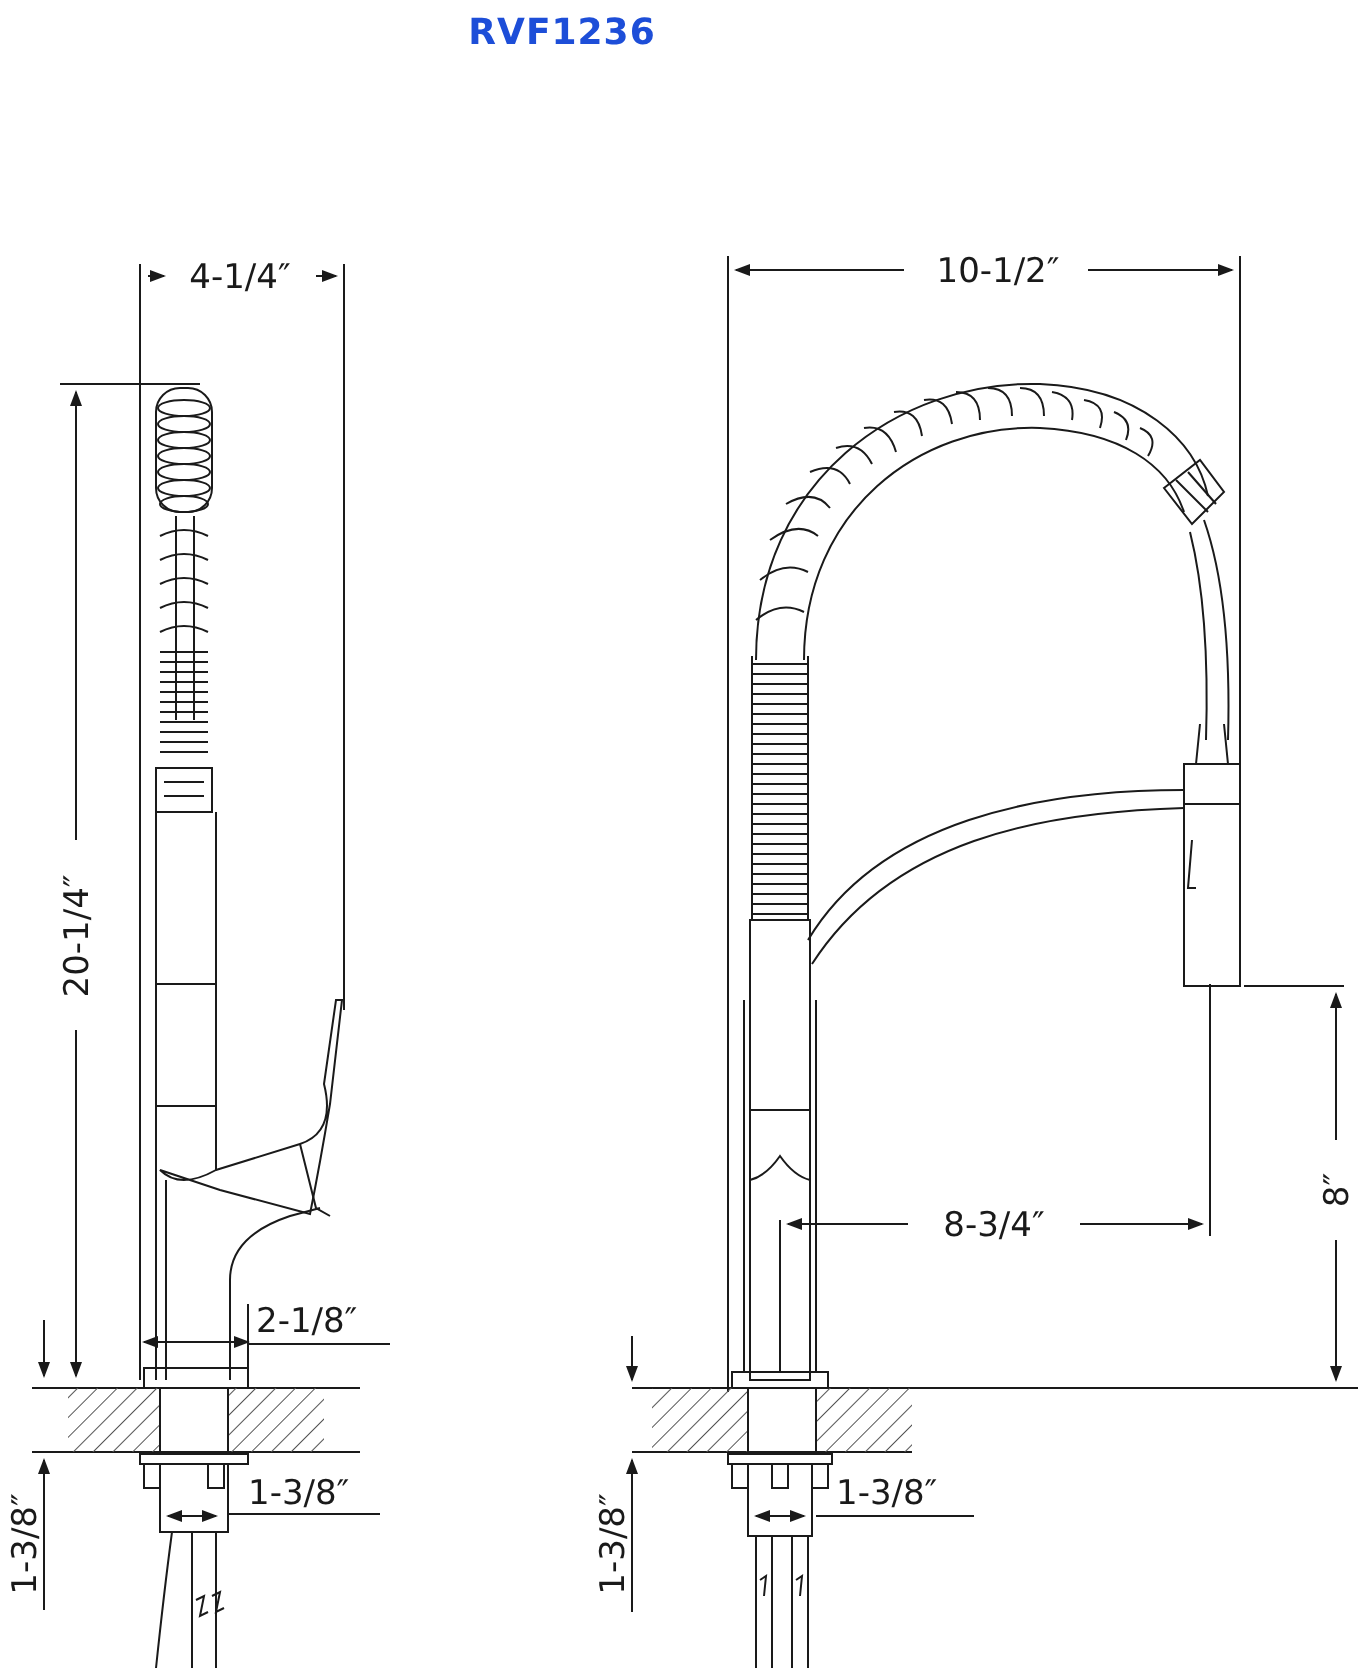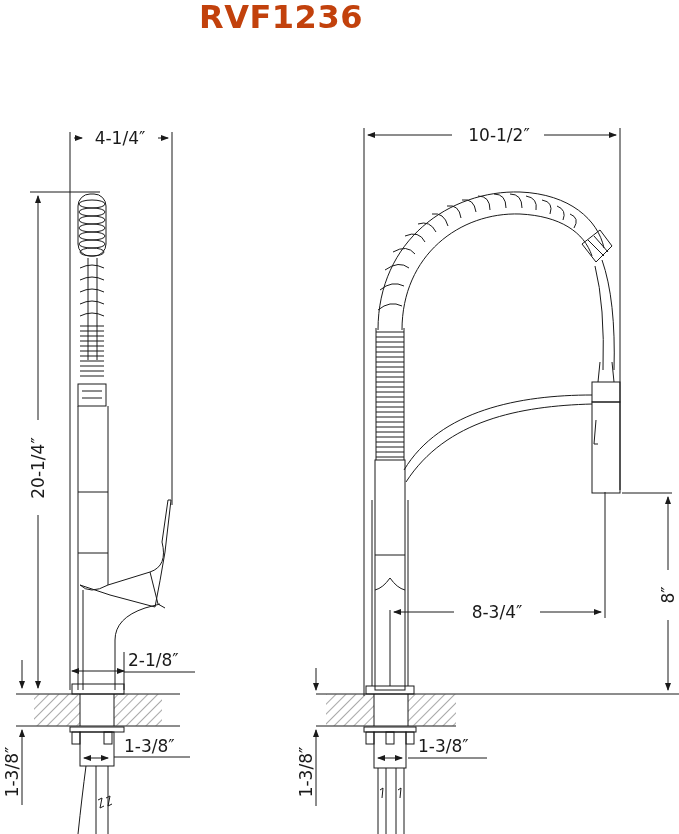--- a/index.html
+++ b/index.html
@@ -1,17 +1,17 @@
 <!DOCTYPE html>
 <html><head>
 <meta charset="utf-8">
 <style>
   html, body { margin:0; padding:0; background:#ffffff; }
   body { width:679px; height:834px; position:relative; overflow:hidden; font-family:"DejaVu Sans", sans-serif; }
-  .title { position:absolute; top:0; left:0; width:562px; text-align:center; font-weight:bold; font-size:32px; line-height:34px; color:#c2410c; letter-spacing:0.5px; }
+  .title { position:absolute; top:0; left:0; width:562px; text-align:center; font-weight:bold; font-size:18px; line-height:34px; color:#1d4ed8; letter-spacing:0.5px; }
   svg { position:absolute; top:0; left:0; }
   .dim { font-family:"DejaVu Sans", sans-serif; font-size:17px; fill:#1a1a1a; }
 </style>
 </head>
 <body>
 
 <div class="title">RVF1236</div>
 
 <svg width="679" height="834" viewBox="0 0 679 834">
   <defs>

